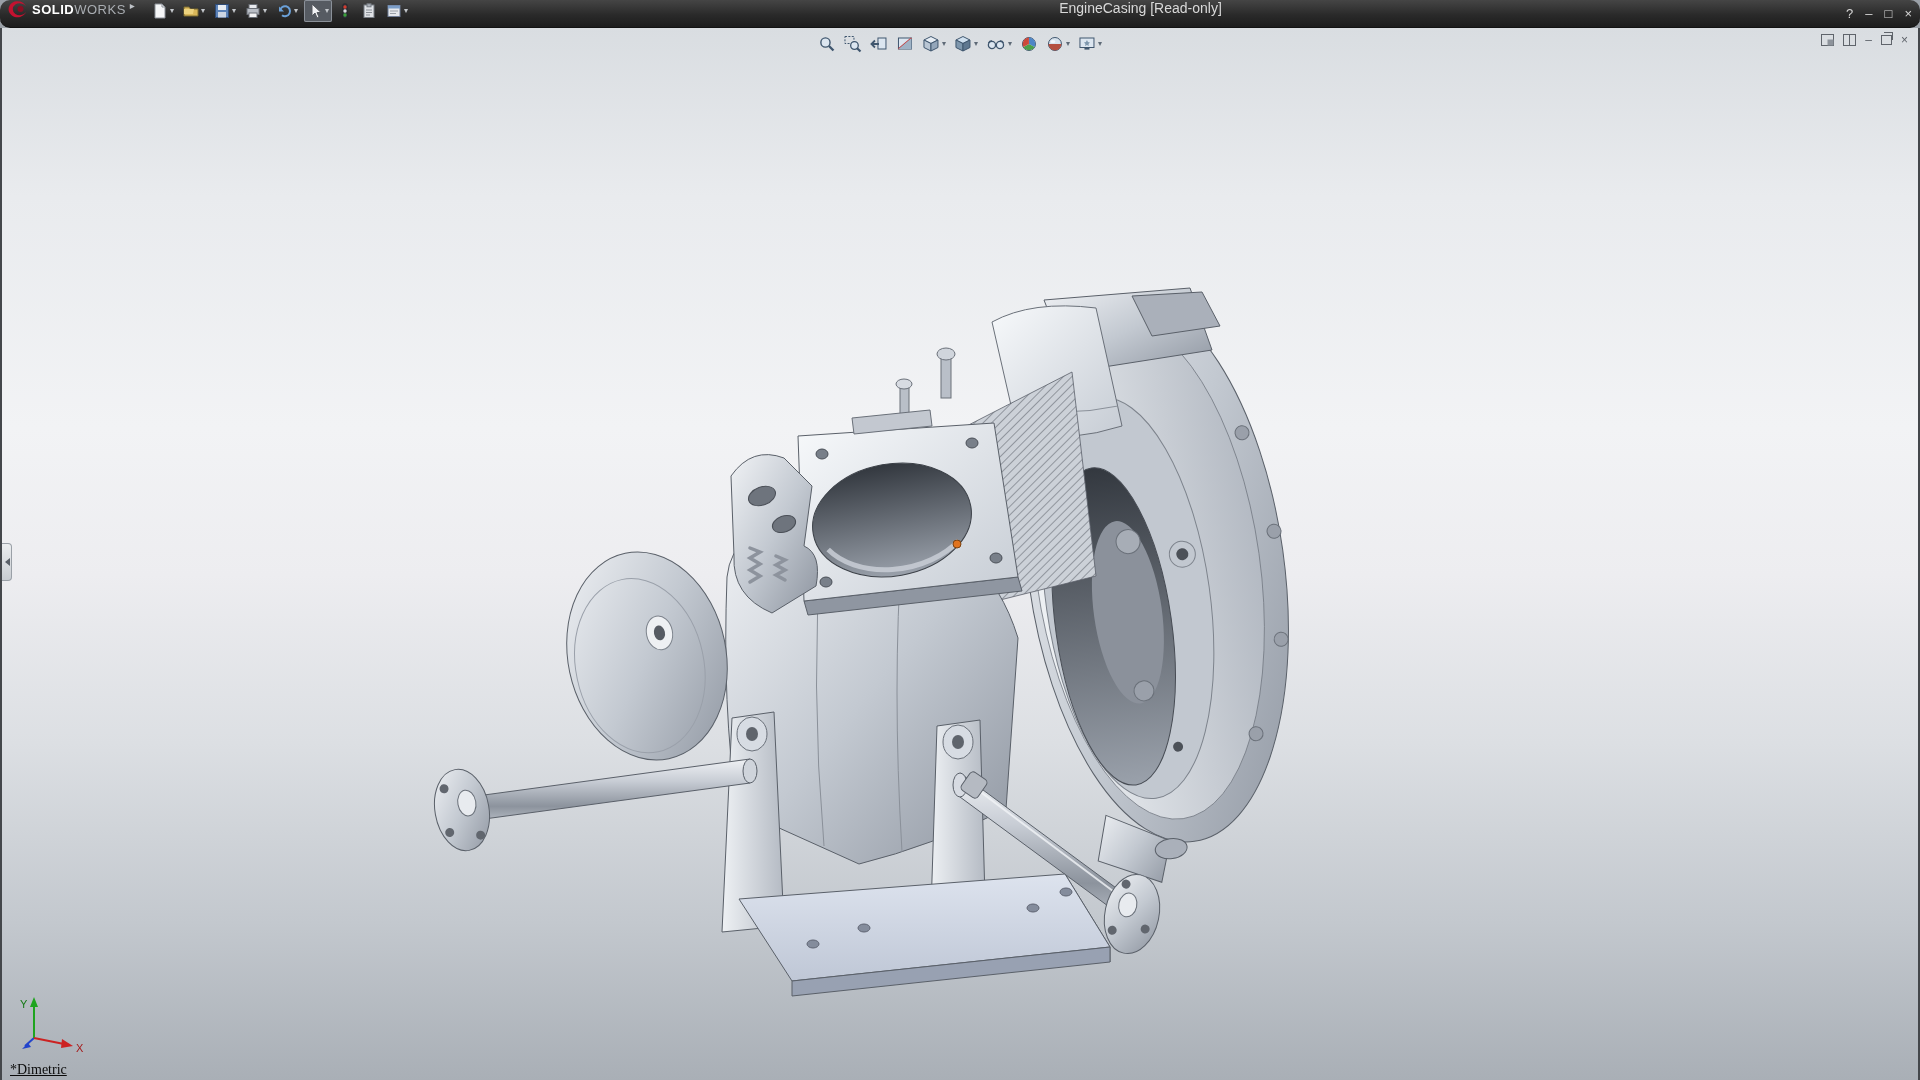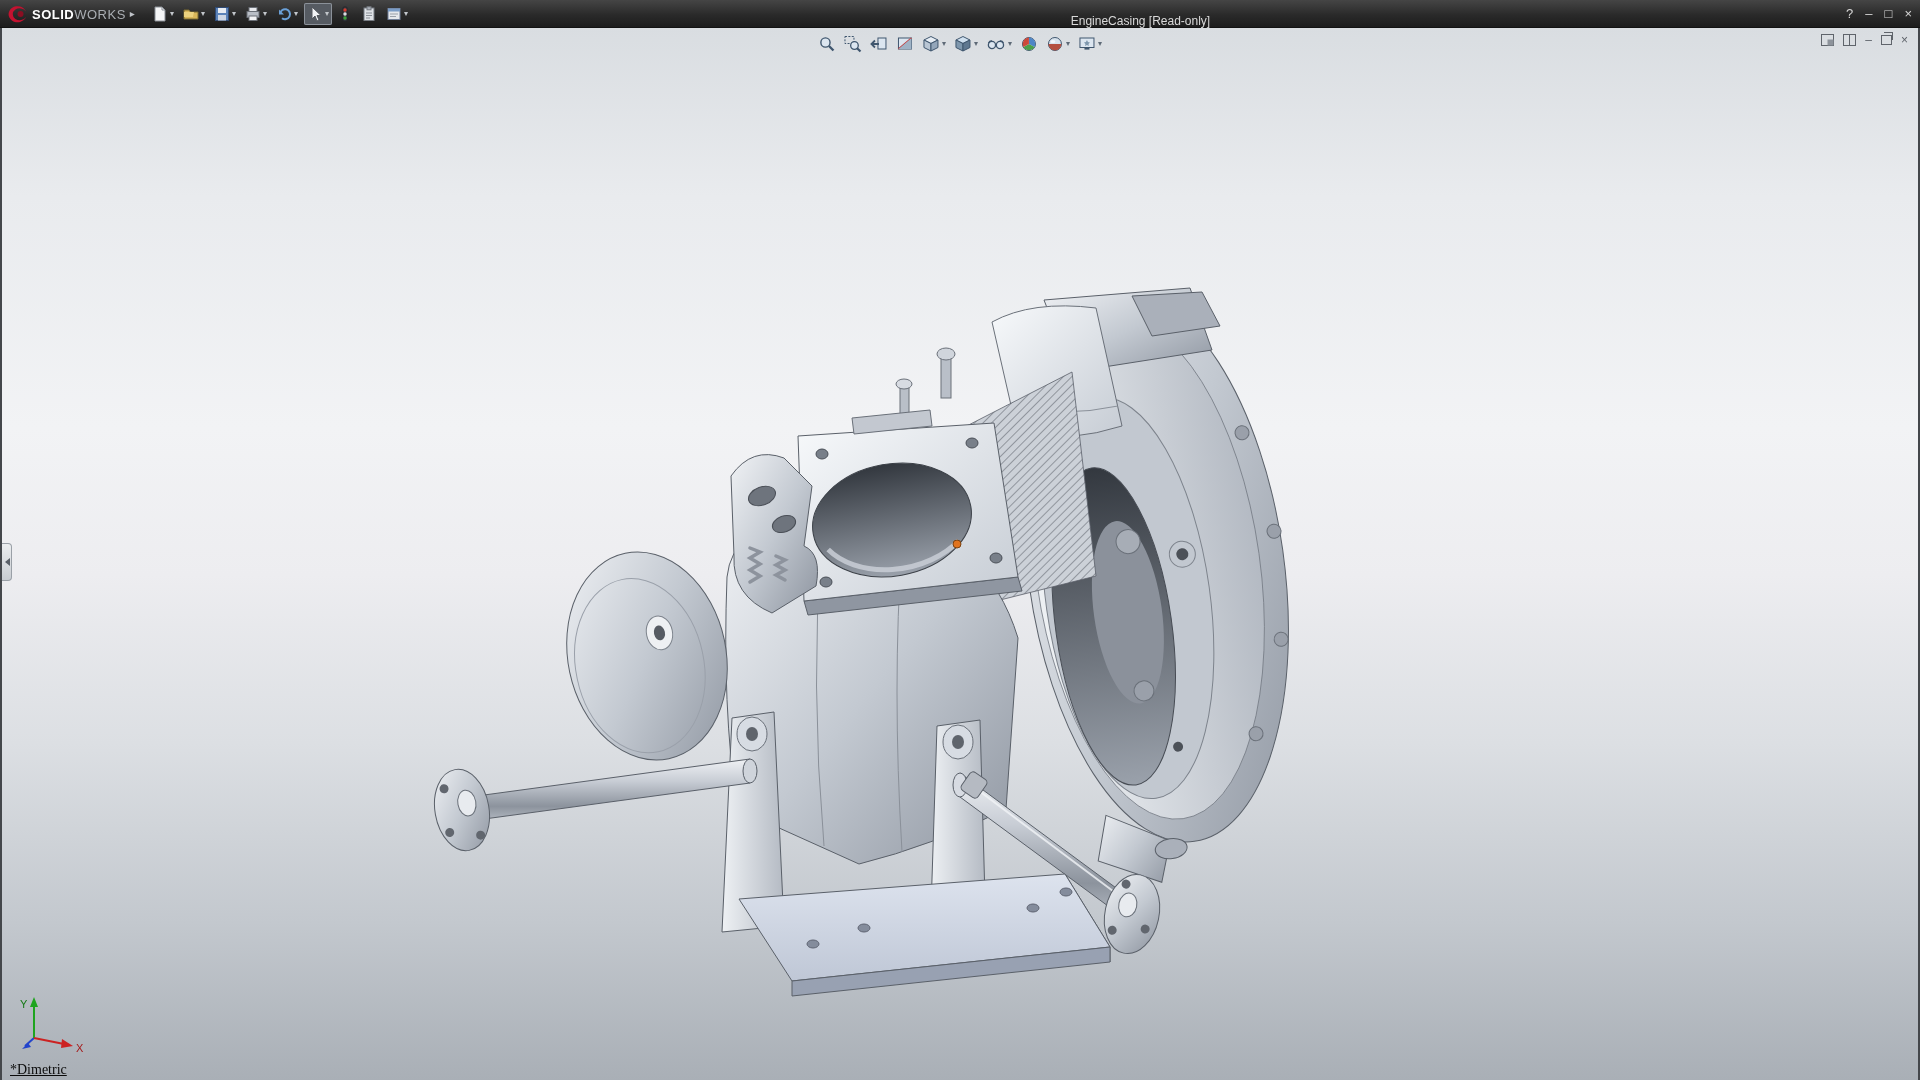--- a/index.html
+++ b/index.html
@@ -2,30 +2,30 @@
 <html><head>
 <meta charset="utf-8">
 <style>
   html,body{margin:0;padding:0;}
   body{width:1920px;height:1080px;overflow:hidden;font-family:"Liberation Sans",sans-serif;background:#9aa0a7;}
   .app{position:absolute;inset:0;}
 
   
   .titlebar{position:absolute;top:0;left:0;right:0;height:27px;
     background:linear-gradient(#454545,#2a2a2a 55%,#1c1c1c);
-    border-bottom:1px solid #121212;display:flex;align-items:center;color:#ddd;z-index:30;}
+    border-bottom:1px solid #121212;display:flex;align-items:flex-start;color:#ddd;z-index:30;border-radius:10px;}
   .brand{display:flex;align-items:center;gap:4px;padding-left:6px;}
   .brand .solid{font-weight:bold;color:#ffffff;font-size:13px;letter-spacing:.5px;}
   .brand .works{color:#a9adb2;font-size:13px;letter-spacing:.5px;}
   .menu-chevron{color:#bfc3c8;font-size:10px;margin-left:4px;cursor:default;}
   .qtb{display:flex;align-items:center;gap:3px;margin-left:14px;}
   .qtb .btn{display:flex;align-items:center;height:22px;padding:0 3px;border-radius:2px;}
   .qtb .btn.pressed{background:#565b62;box-shadow:inset 0 0 0 1px #8b9199;}
   .dd{font-size:8px;color:#c2c6cb;margin-left:2px;line-height:1;}
-  .doc-title{position:absolute;left:59.4%;transform:translateX(-50%);font-size:12px;color:#d9d9d9;white-space:nowrap;margin-top:15px;}
+  .doc-title{position:absolute;left:59.4%;transform:translateX(-50%);font-size:14px;color:#d9d9d9;white-space:nowrap;}
   .win-controls{position:absolute;right:8px;top:0;height:27px;display:flex;align-items:center;gap:12px;color:#d6d6d6;font-size:13px;}
   .win-controls span{cursor:default;line-height:1;}
 
   
   .viewport{position:absolute;top:28px;bottom:0;left:0;right:0;
     border-left:2px solid #44474b;border-right:2px solid #44474b;
     background:linear-gradient(180deg,#d9dde1 0%,#e9ebee 16%,#f2f3f5 38%,#ededf0 52%,#dcdfe3 68%,#c3c8ce 85%,#a9afb6 100%);}
 
   .headsup{position:absolute;top:5px;left:50%;transform:translateX(-50%);display:flex;align-items:center;}
   .hu-btn{display:flex;align-items:center;padding:2px 4px;border-radius:2px;}

